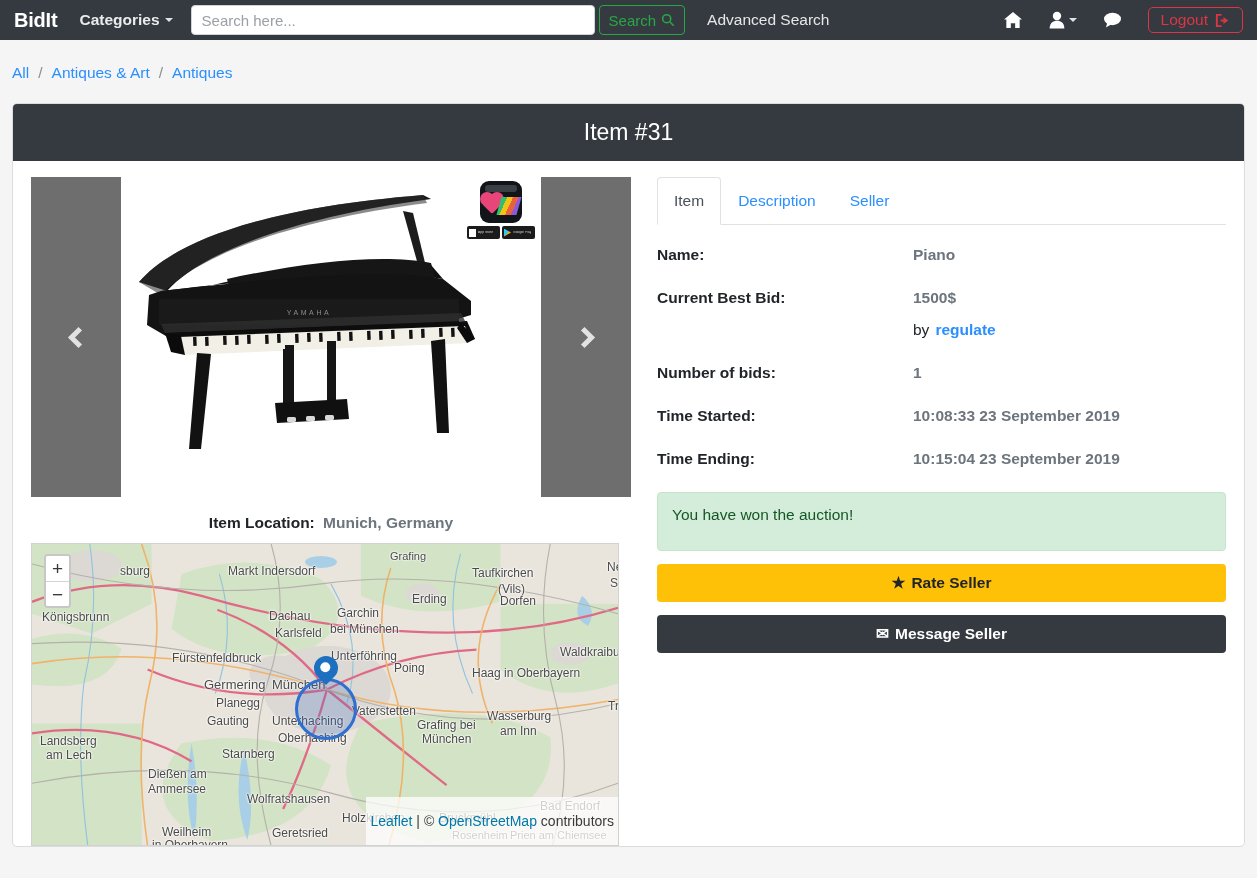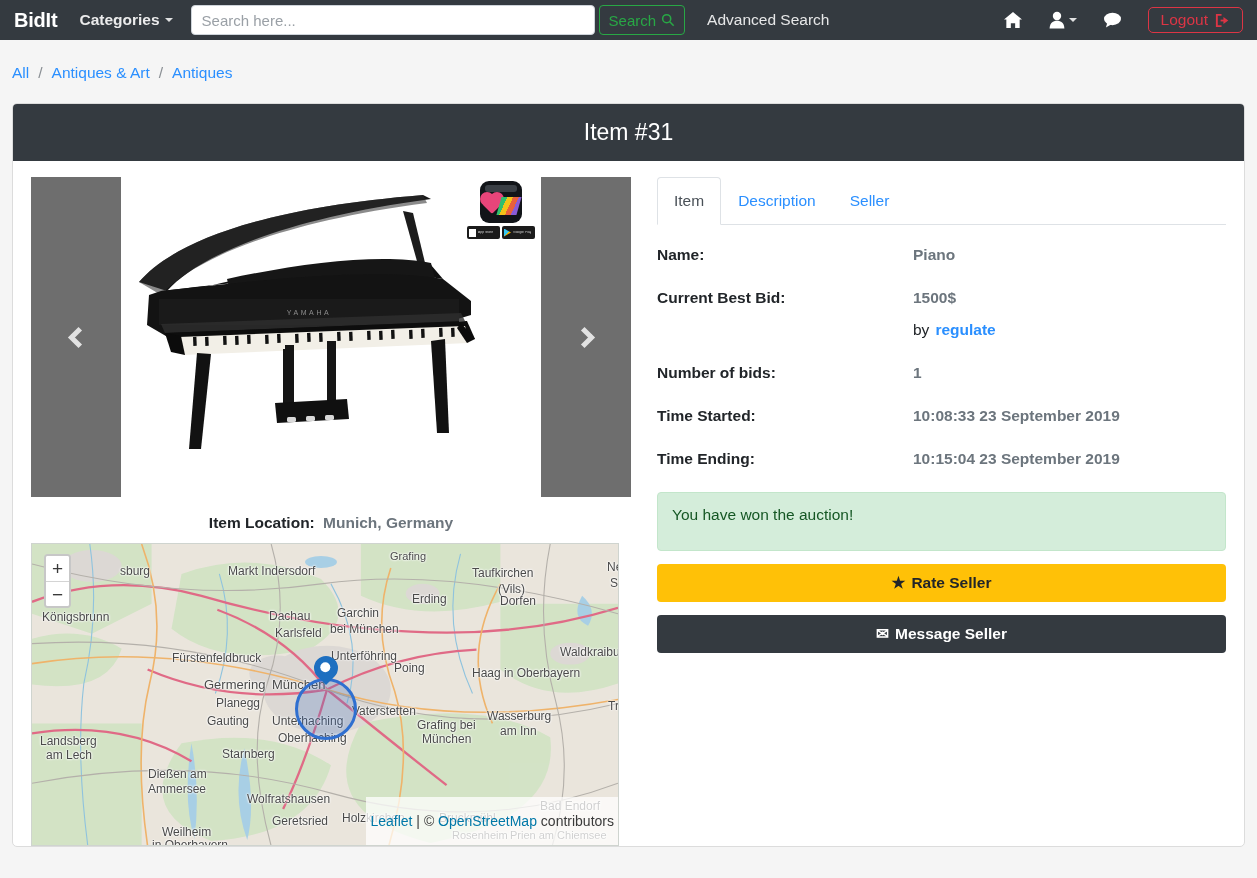--- a/index.html
+++ b/index.html
@@ -656,21 +656,21 @@
             <div class="map-label" style="left: 175px; top: 170px; font-size: 12px;">Gauting</div>
             <div class="map-label" style="left: 8px; top: 190px; font-size: 12px;">Landsberg</div>
             <div class="map-label" style="left: 14px; top: 204px; font-size: 12px;">am Lech</div>
             <div class="map-label" style="left: 190px; top: 203px; font-size: 12px;">Starnberg</div>
             <div class="map-label" style="left: 116px; top: 223px; font-size: 12px; text-align: center;">Dießen am</div>
             <div class="map-label" style="left: 116px; top: 238px; font-size: 12px;">Ammersee</div>
             <div class="map-label" style="left: 215px; top: 248px; font-size: 12px;">Wolfratshausen</div>
             <div class="map-label" style="left: 310px; top: 267px; font-size: 12px;">Holzkirchen</div>
             <div class="map-label" style="left: 385px; top: 267px; font-size: 12px; margin-left: 22px;">Bruckmühl</div>
             <div class="map-label" style="left: 508px; top: 255px; font-size: 12px;">Bad Endorf</div>
-            <div class="map-label" style="left: 240px; top: 270px; font-size: 12px;">Geretsried</div>
+            <div class="map-label" style="left: 240px; top: 282px; font-size: 12px;">Geretsried</div>
             <div class="map-label" style="left: 130px; top: 281px; font-size: 12px;">Weilheim</div>
             <div class="map-label" style="left: 120px; top: 294px; font-size: 12px;">in Oberbayern</div>
             <div class="map-label" style="left: 420px; top: 285px; font-size: 11px;">Rosenheim</div>
             <div class="map-label" style="left: 478px; top: 285px; font-size: 11px;">Prien am Chiemsee</div>
           </div>
 
         <div class="marker" style="left:294px; top:146px;">
           <div class="circle"></div>
           <div class="pin"></div>
         </div>

